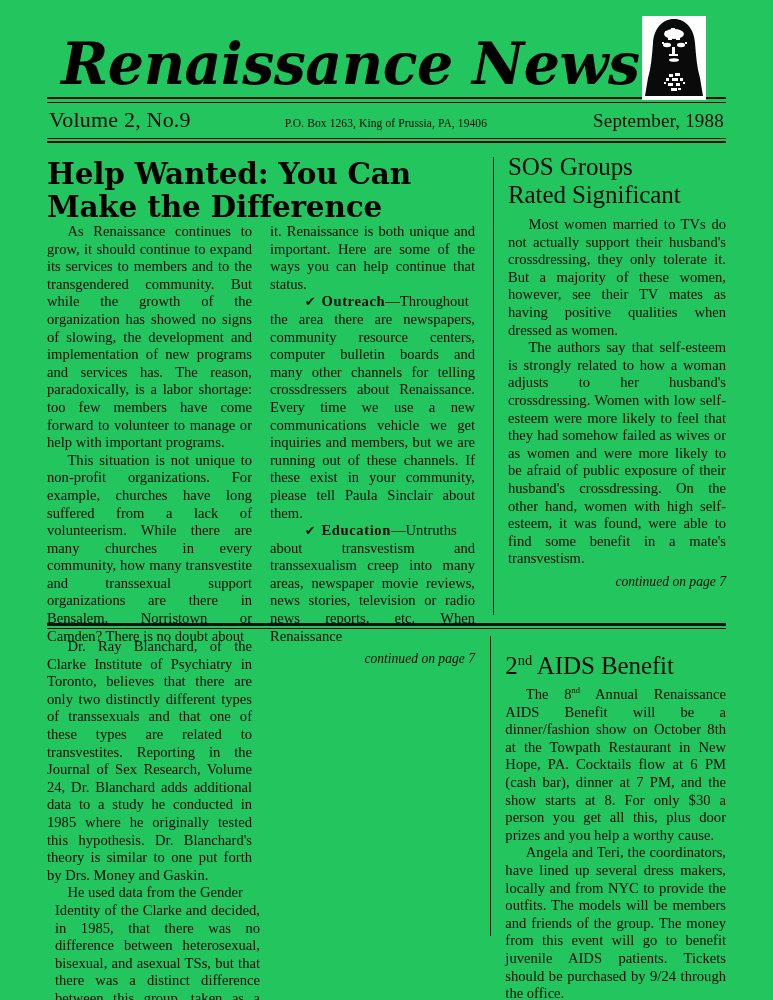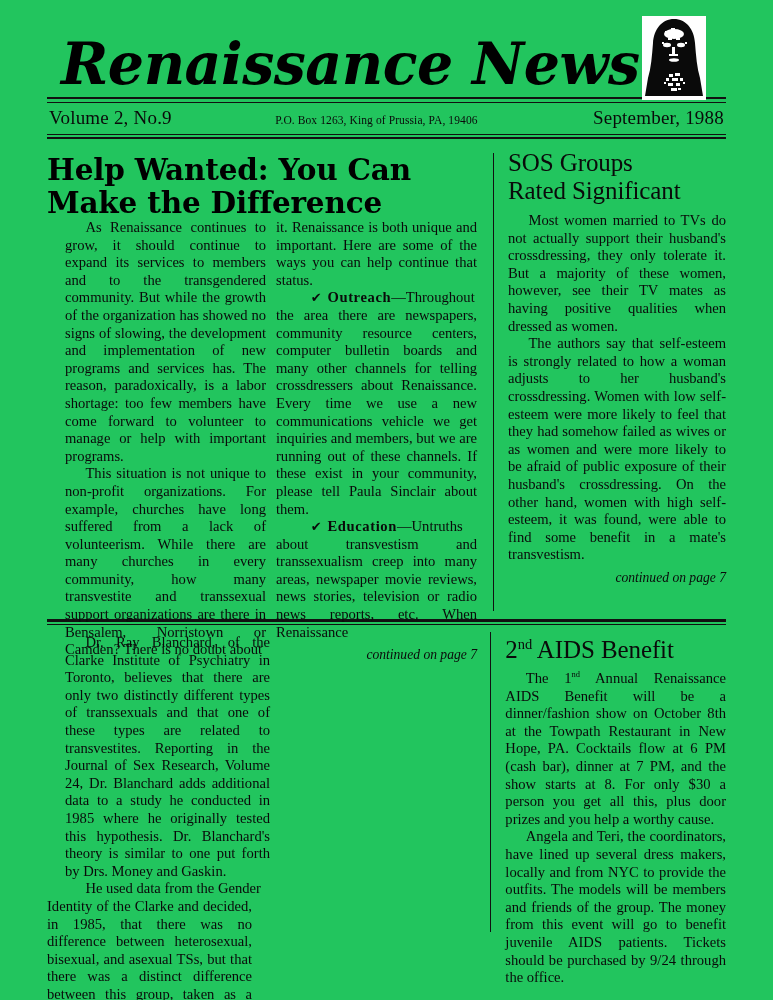--- a/index.html
+++ b/index.html
@@ -63,43 +63,43 @@
     border-bottom: 2.5px solid #111;
     height: 2.5px;
   }
   .folio {
     display: flex;
     align-items: baseline;
     justify-content: space-between;
     padding: 4px 2px 5px 2px;
   }
   .folio-left {
-    font-size: 19px;
+    font-size: 22px;
     letter-spacing: 0.2px;
   }
   .folio-center {
     font-size: 11.5px;
     letter-spacing: 0.1px;
     position: relative;
     left: -6px;
   }
   .folio-right {
     font-size: 19px;
     letter-spacing: 0.2px;
   }
 
   
   .section-upper {
     display: flex;
     margin-top: 14px;
     height: 458px;
   }
   .col { box-sizing: border-box; }
-  .col-a { width: 215px; padding-right: 10px; margin-left: 18px; }
-  .col-b { width: 215px; padding-right: 10px; margin-left: 0; }
+  .col-a { width: 215px; padding-right: 10px; }
+  .col-b { width: 215px; padding-right: 10px; margin-left: 8px; }
   .divider-v {
     width: 0;
     border-left: 1.3px solid #111;
     margin: 0 14px 0 6px;
     align-self: stretch;
   }
   .col-c { width: 222px; }
 
   
   .hl-main {
@@ -125,21 +125,21 @@
     font-size: 25px;
     line-height: 28px;
     margin: 0 0 6px 0;
     letter-spacing: -0.2px;
     white-space: nowrap;
   }
   .hl-plain {
     font-weight: 400;
     font-size: 25px;
     line-height: 28px;
-    margin: 4px 0 6px 0;
+    margin: 16px 0 6px 0;
     letter-spacing: -0.1px;
   }
   .hl-plain sup, .sup {
     font-size: 0.58em;
     vertical-align: super;
     line-height: 0;
   }
 
   .lead-body { display: flex; }
 
@@ -294,19 +294,19 @@
           <p class="body cont">Identity of the Clarke and decided, in 1985, that there was no difference between heterosexual, bisexual, and asexual TSs, but that there was a distinct difference between this group, taken as a whole, and homosexual TSs. In addition, the non-homosexual group contained a significantly higher proportion of fetishistic cases (i.e. arousal with crossdressing). He also concluded that the non-homosexual groups were all akin to one another AND</p>
         </div>
       </div>
     </div>
 
     <div class="divider-v"></div>
 
     <div class="lower-right">
       <h2 class="hl-plain"><span>2</span><sup>nd</sup><span> AIDS Benefit</span></h2>
 
-      <p class="body first"><span>The 1</span><sup class="sup">nd</sup><span> Annual Renaissance AIDS Benefit will be a dinner/fashion show on October 8th at the Towpath Restaurant in New Hope, PA. Cocktails flow at 6 PM (cash bar), dinner at 7 PM, and the show starts at 8.  For only $30 a person you get all this, plus door prizes and you help a worthy cause.</span></p>
+      <p class="body first"><span>The 8</span><sup class="sup">nd</sup><span> Annual Renaissance AIDS Benefit will be a dinner/fashion show on October 8th at the Towpath Restaurant in New Hope, PA. Cocktails flow at 6 PM (cash bar), dinner at 7 PM, and the show starts at 8.  For only $30 a person you get all this, plus door prizes and you help a worthy cause.</span></p>
 
       <p class="body">Angela and Teri, the coordinators, have lined up several dress makers, locally and from NYC to provide the outfits. The models will be members and friends of the group. The money from this event will go to benefit juvenile AIDS patients. Tickets should be purchased by 9/24 through the office.</p>
     </div>
   </div>
 
 </div>
 
 </body></html>

